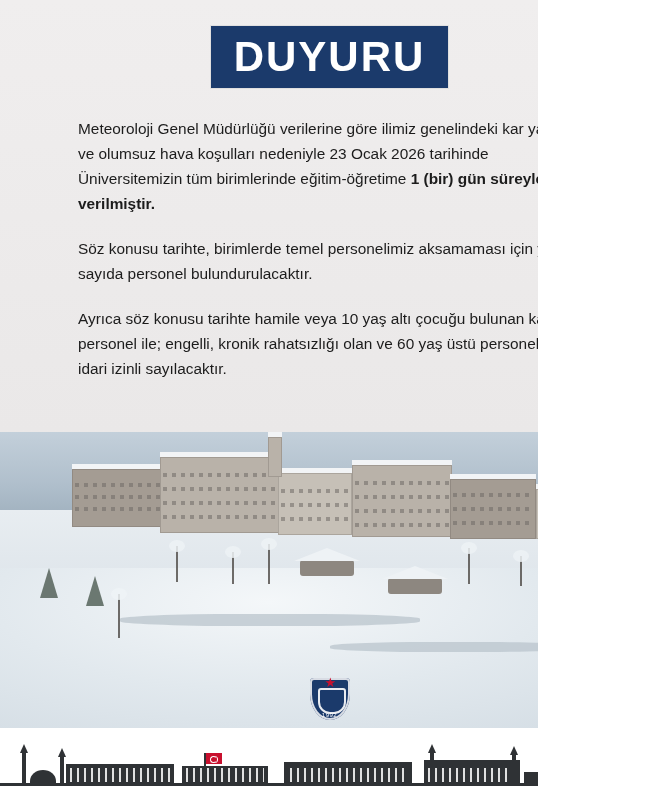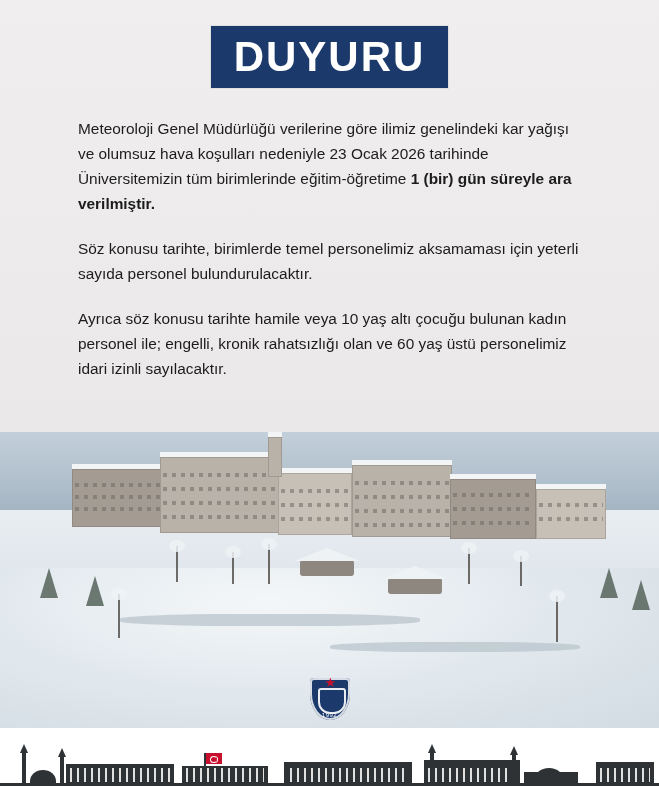--- a/index.html
+++ b/index.html
@@ -10,21 +10,21 @@
   }
   body {
     width: 659px;
     height: 786px;
     font-family: "Liberation Sans", sans-serif;
     overflow: hidden;
   }
 
   .poster {
     position: relative;
-    width: 659px;
+    width: 538px;
     height: 786px;
     background: #eceaea;
     overflow: hidden;
   }
 
   
   .top-area {
     position: absolute;
     left: 0;
     top: 0;

